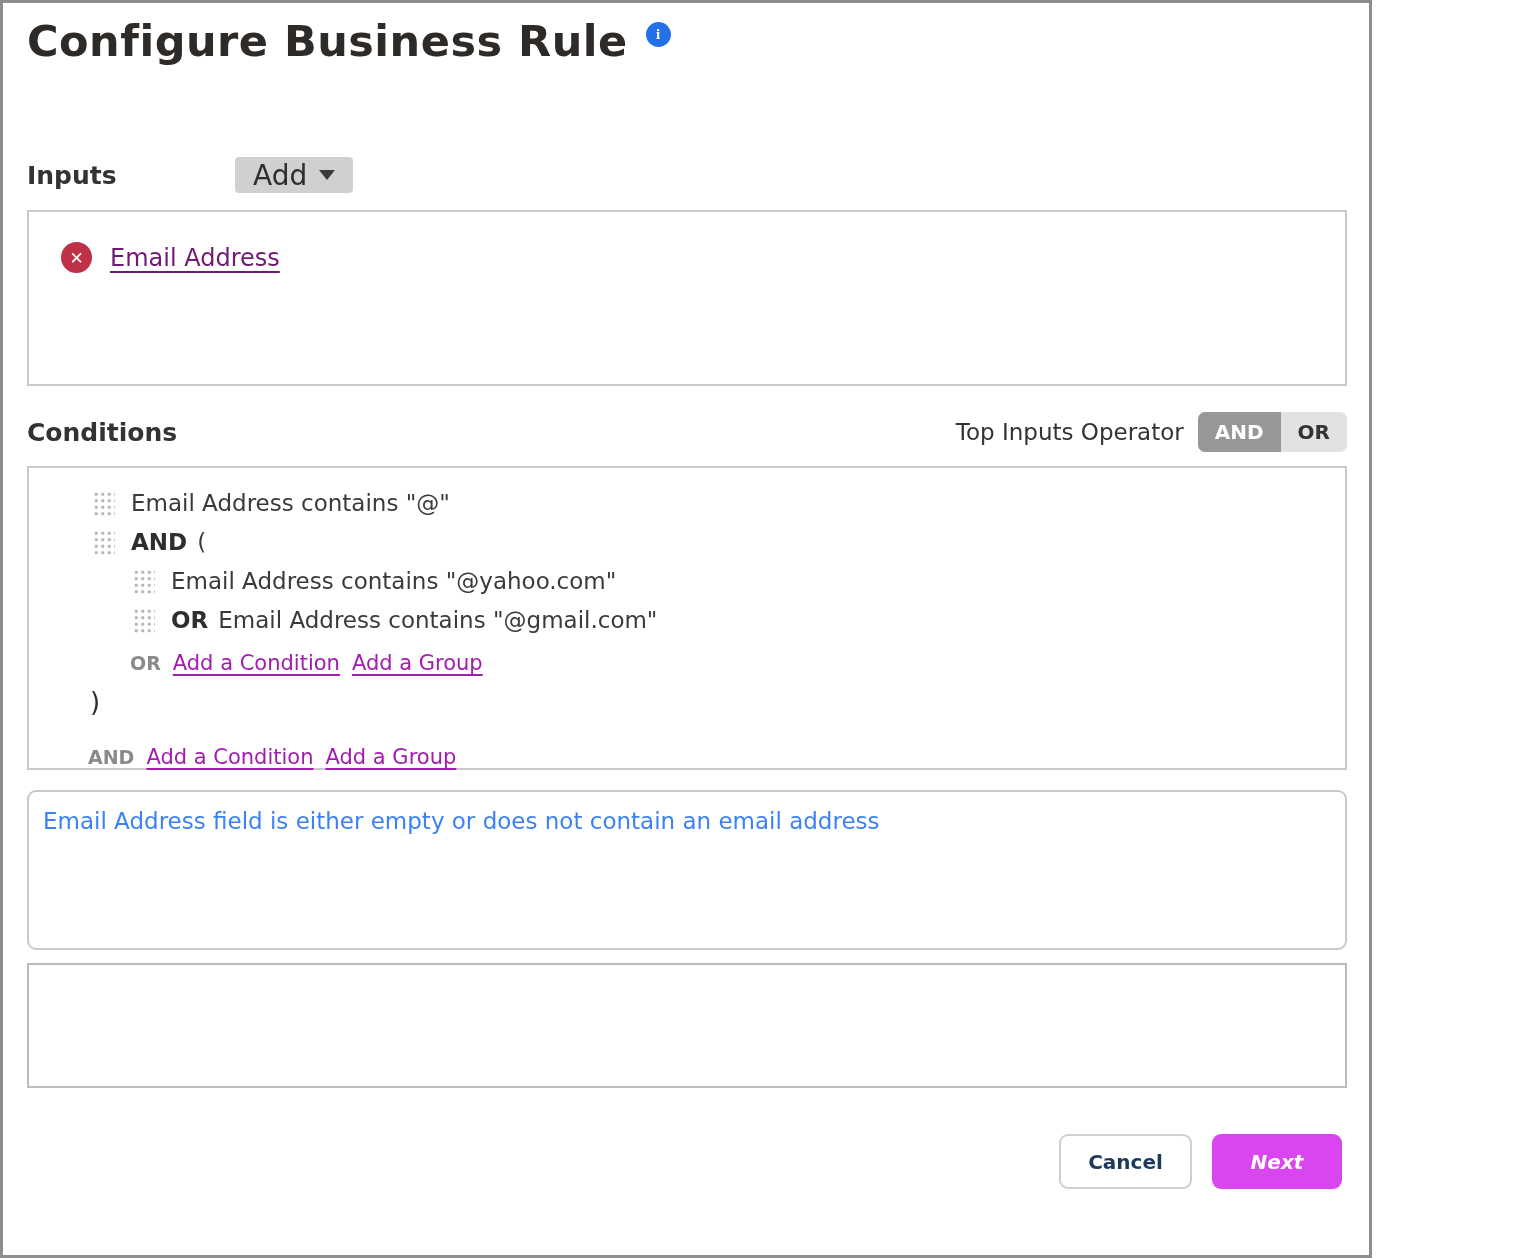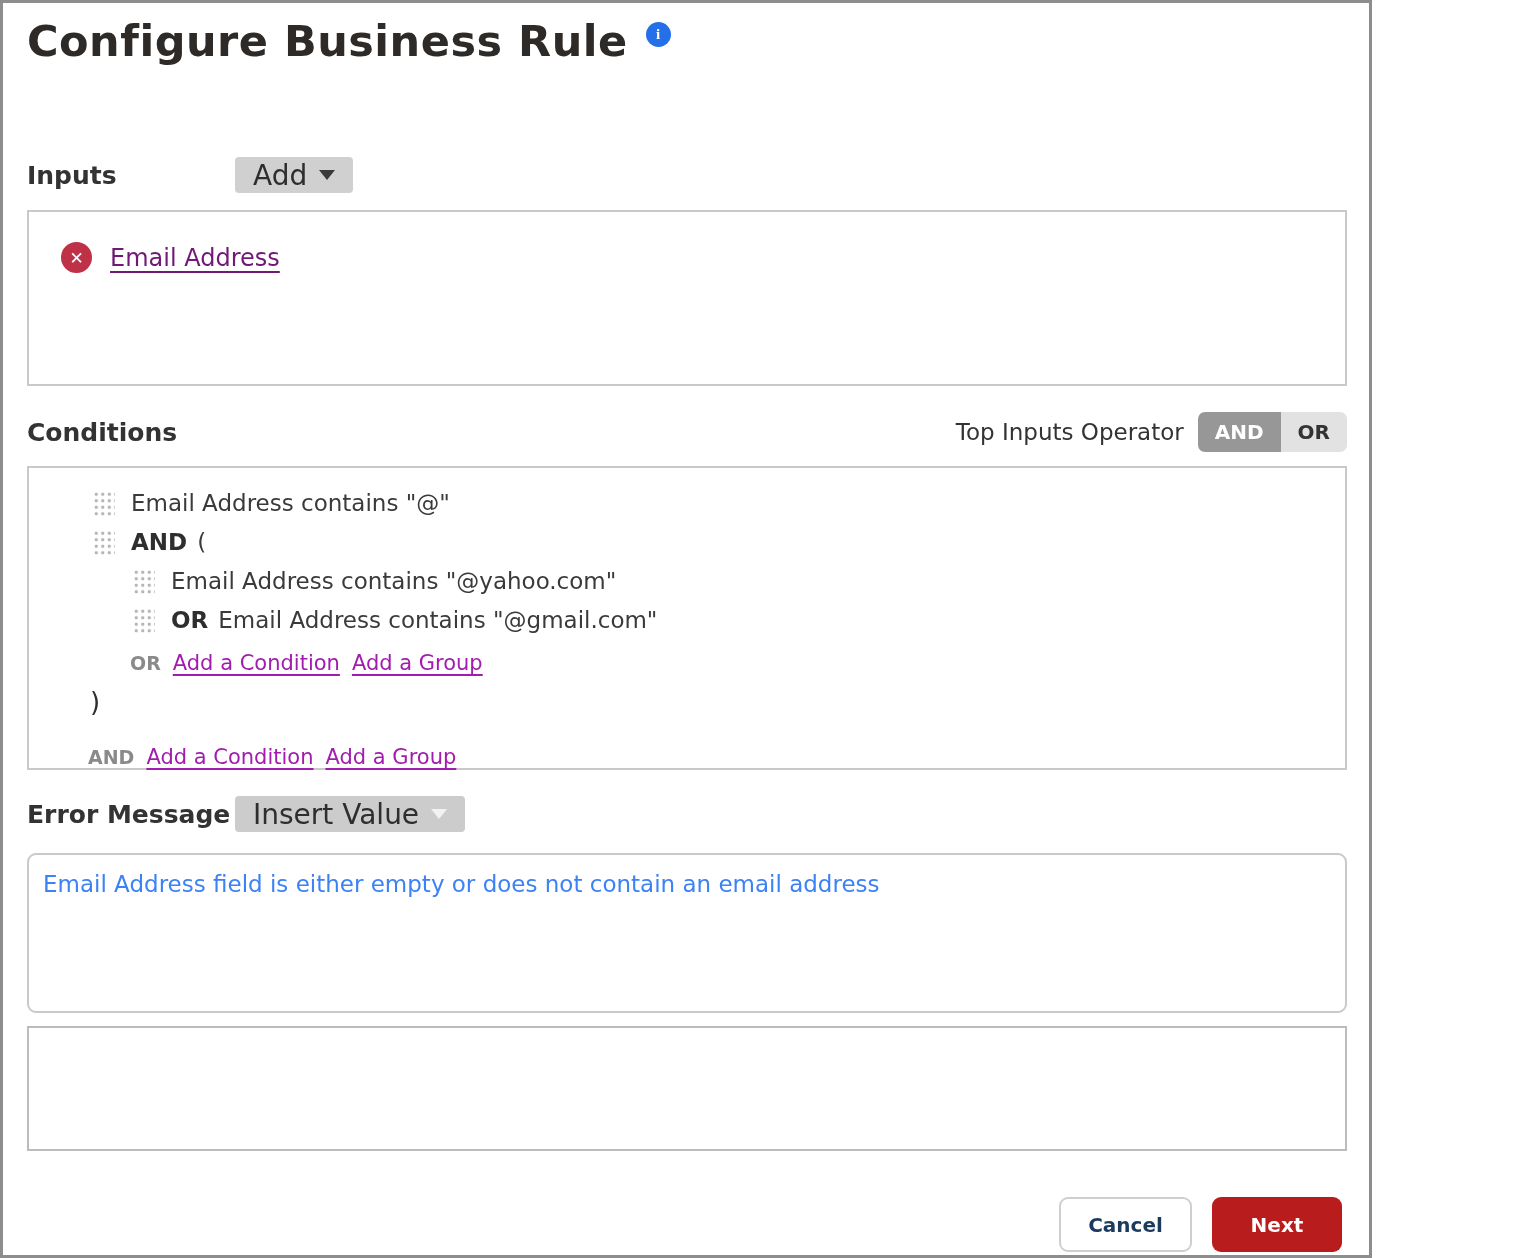--- a/index.html
+++ b/index.html
@@ -260,23 +260,24 @@
     justify-content: center;
   }
   .btn-cancel {
     width: 133px;
     background: #ffffff;
     border: 2px solid #cfcfcf;
     color: #1b3a5e;
   }
   .btn-next {
     width: 130px;
-    background: #b91c1c;
+    background: #d946ef;
     border: none;
     color: #ffffff;
+    font-style: italic;
   }
 </style>
 </head>
 <body>
 
 <div class="page">
   <div class="content">
 
     <div class="title-row">
       <div class="page-title">Configure Business Rule</div>
@@ -342,27 +343,20 @@
       <div class="close-paren">)</div>
 
       <div class="add-row outer">
         <span class="add-op">AND</span>
         <span class="add-link">Add a Condition</span>
         <span class="add-link">Add a Group</span>
       </div>
 
     </div>
 
-    <div class="section-header error-header">
-      <div class="section-label">Error Message</div>
-      <button class="pill-button">
-        <span>Insert Value</span>
-        <span class="caret-down light"></span>
-      </button>
-    </div>
 
     <div class="error-textarea">Email Address field is either empty or does not contain an email address</div>
 
     <div class="empty-box"></div>
 
     <div class="footer">
       <button class="btn btn-cancel">Cancel</button>
       <button class="btn btn-next">Next</button>
     </div>
 

